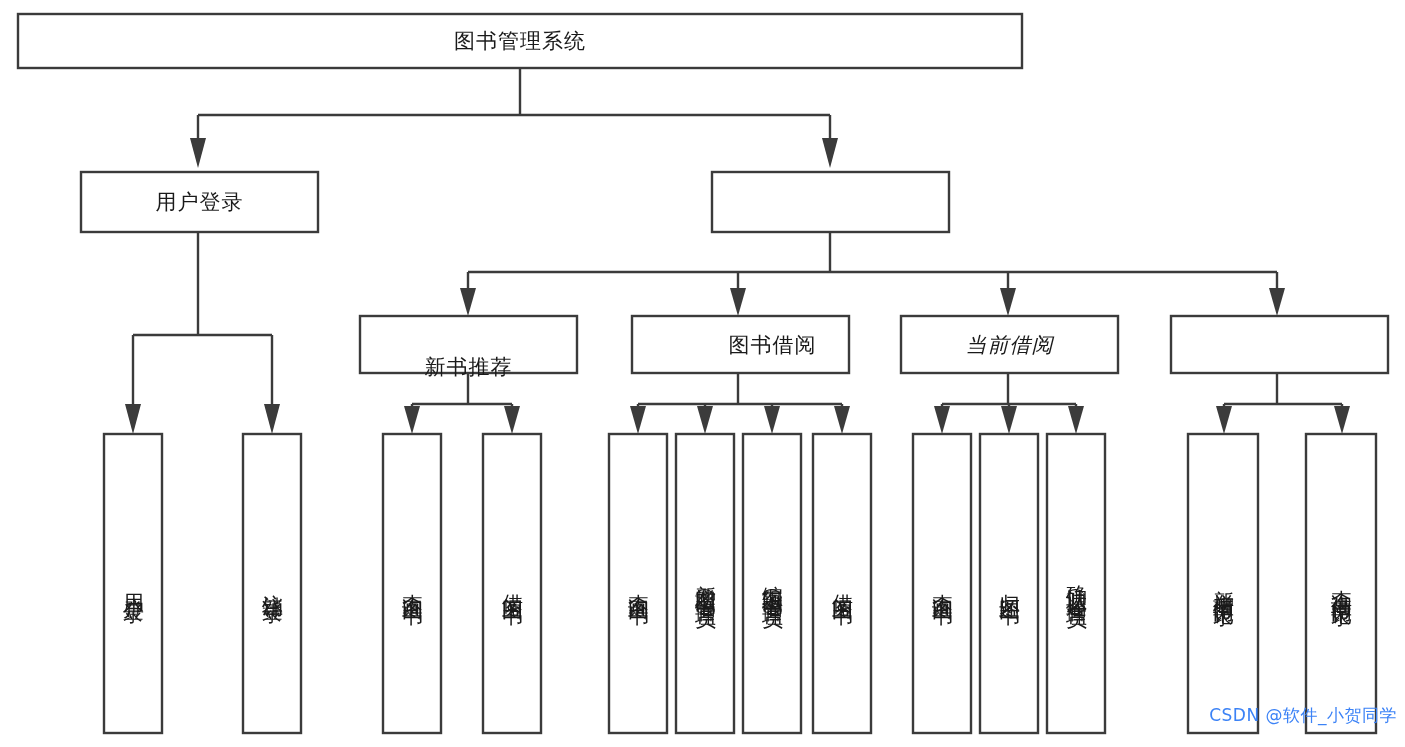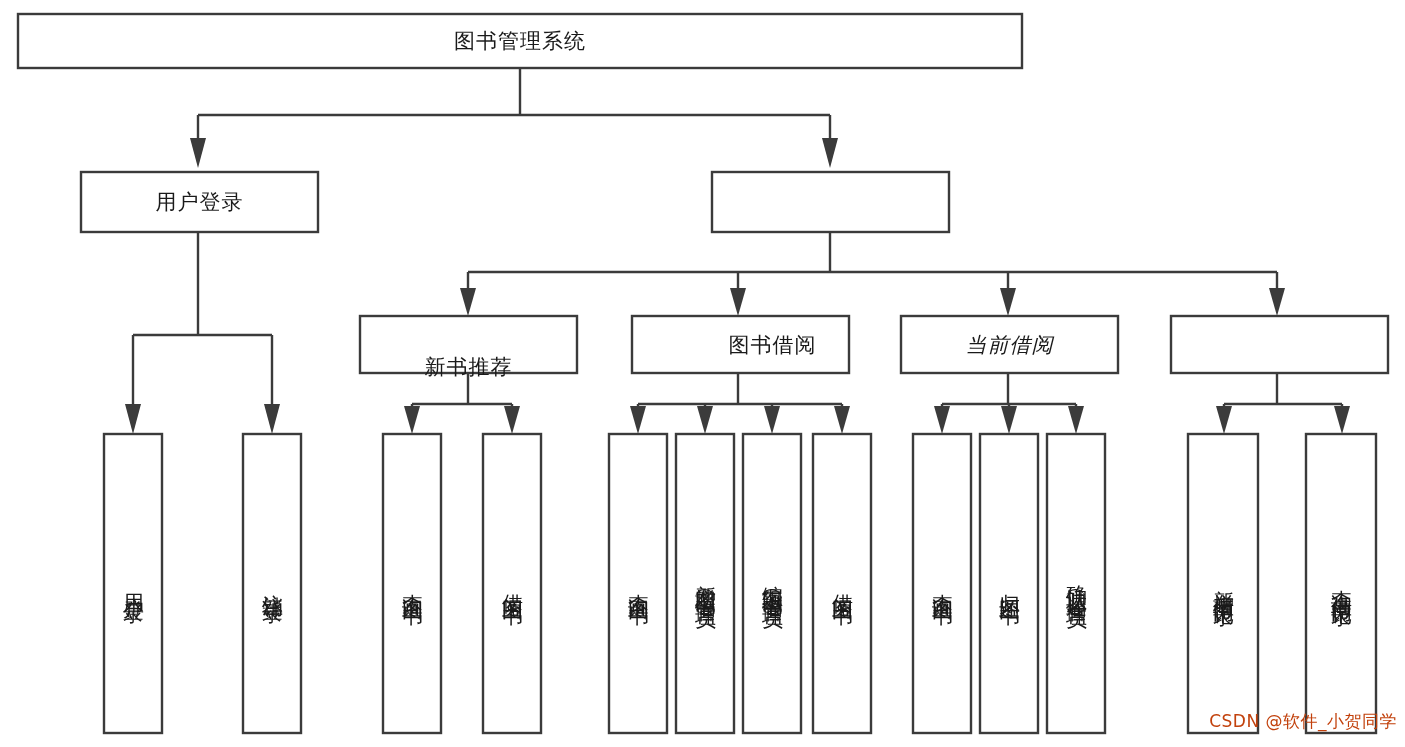--- a/index.html
+++ b/index.html
@@ -71,24 +71,24 @@
   .hlabel-wrap span {
     font-family: "DejaVu Sans", "Liberation Sans", sans-serif;
     font-size: 21px;
     color: #1a1a1a;
     letter-spacing: 1px;
     white-space: nowrap;
   }
   #watermark {
     position: absolute;
     right: 8px;
-    bottom: 14px;
+    bottom: 20px;
     font-family: "DejaVu Sans", "Liberation Sans", sans-serif;
     font-size: 17px;
-    color: #c2410c;
+    color: #3b82f6;
     letter-spacing: 0.5px;
     white-space: nowrap;
     pointer-events: none;
     text-align: center;
   }
 </style>
 </head>
 <body>
 
 <div id="diagram-root">

